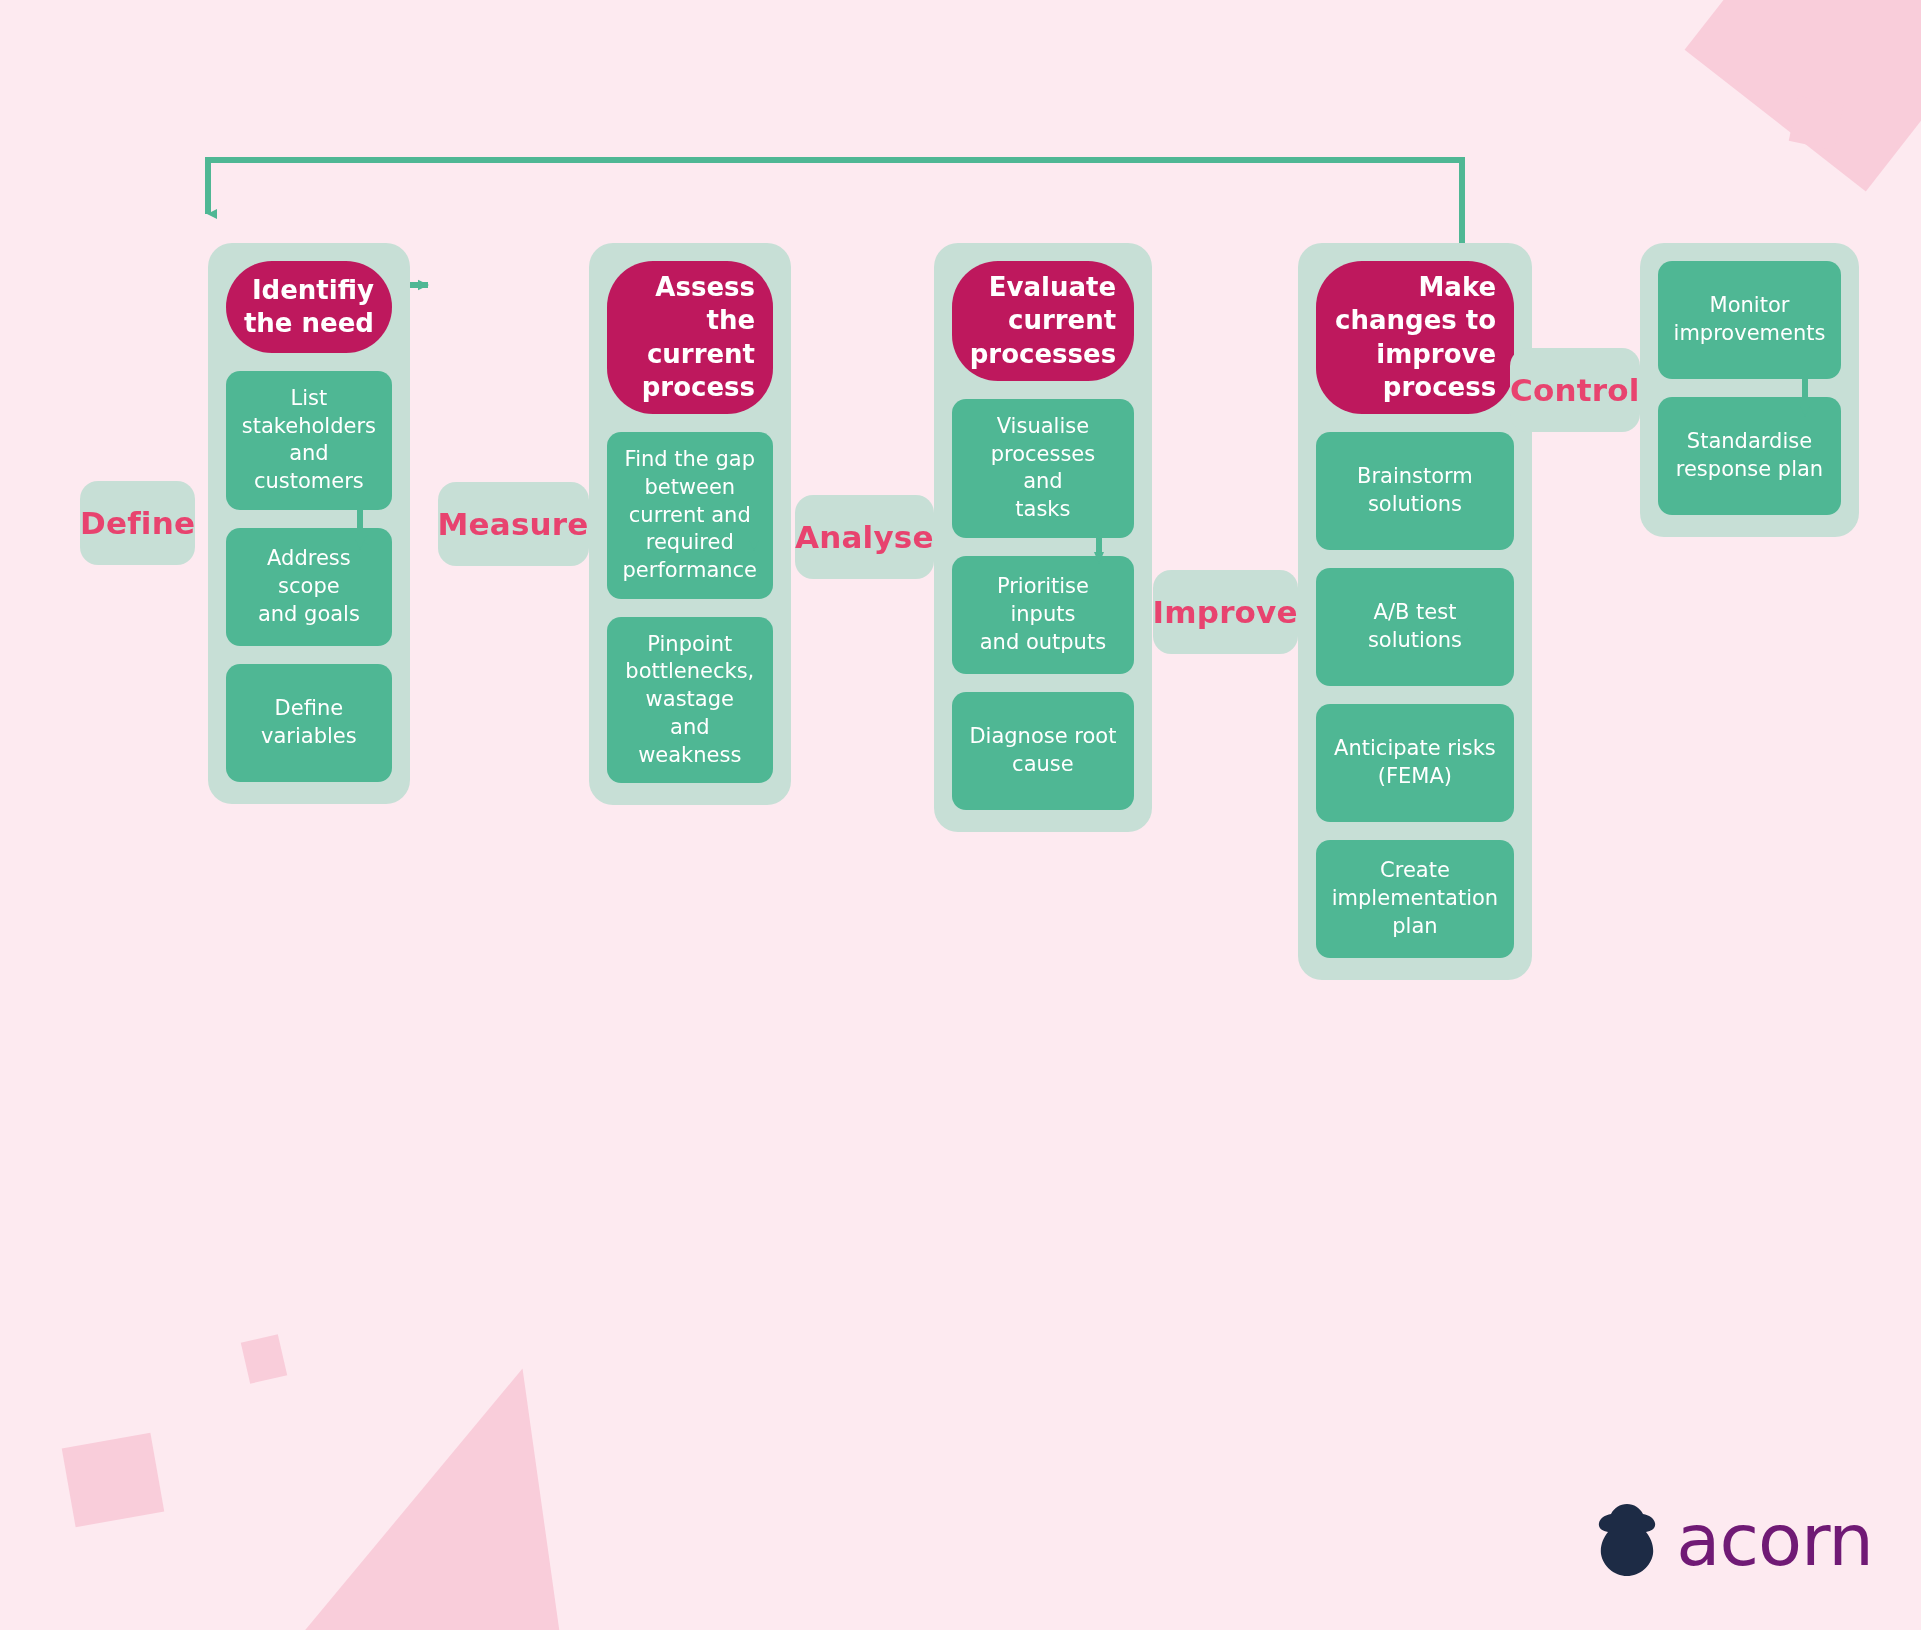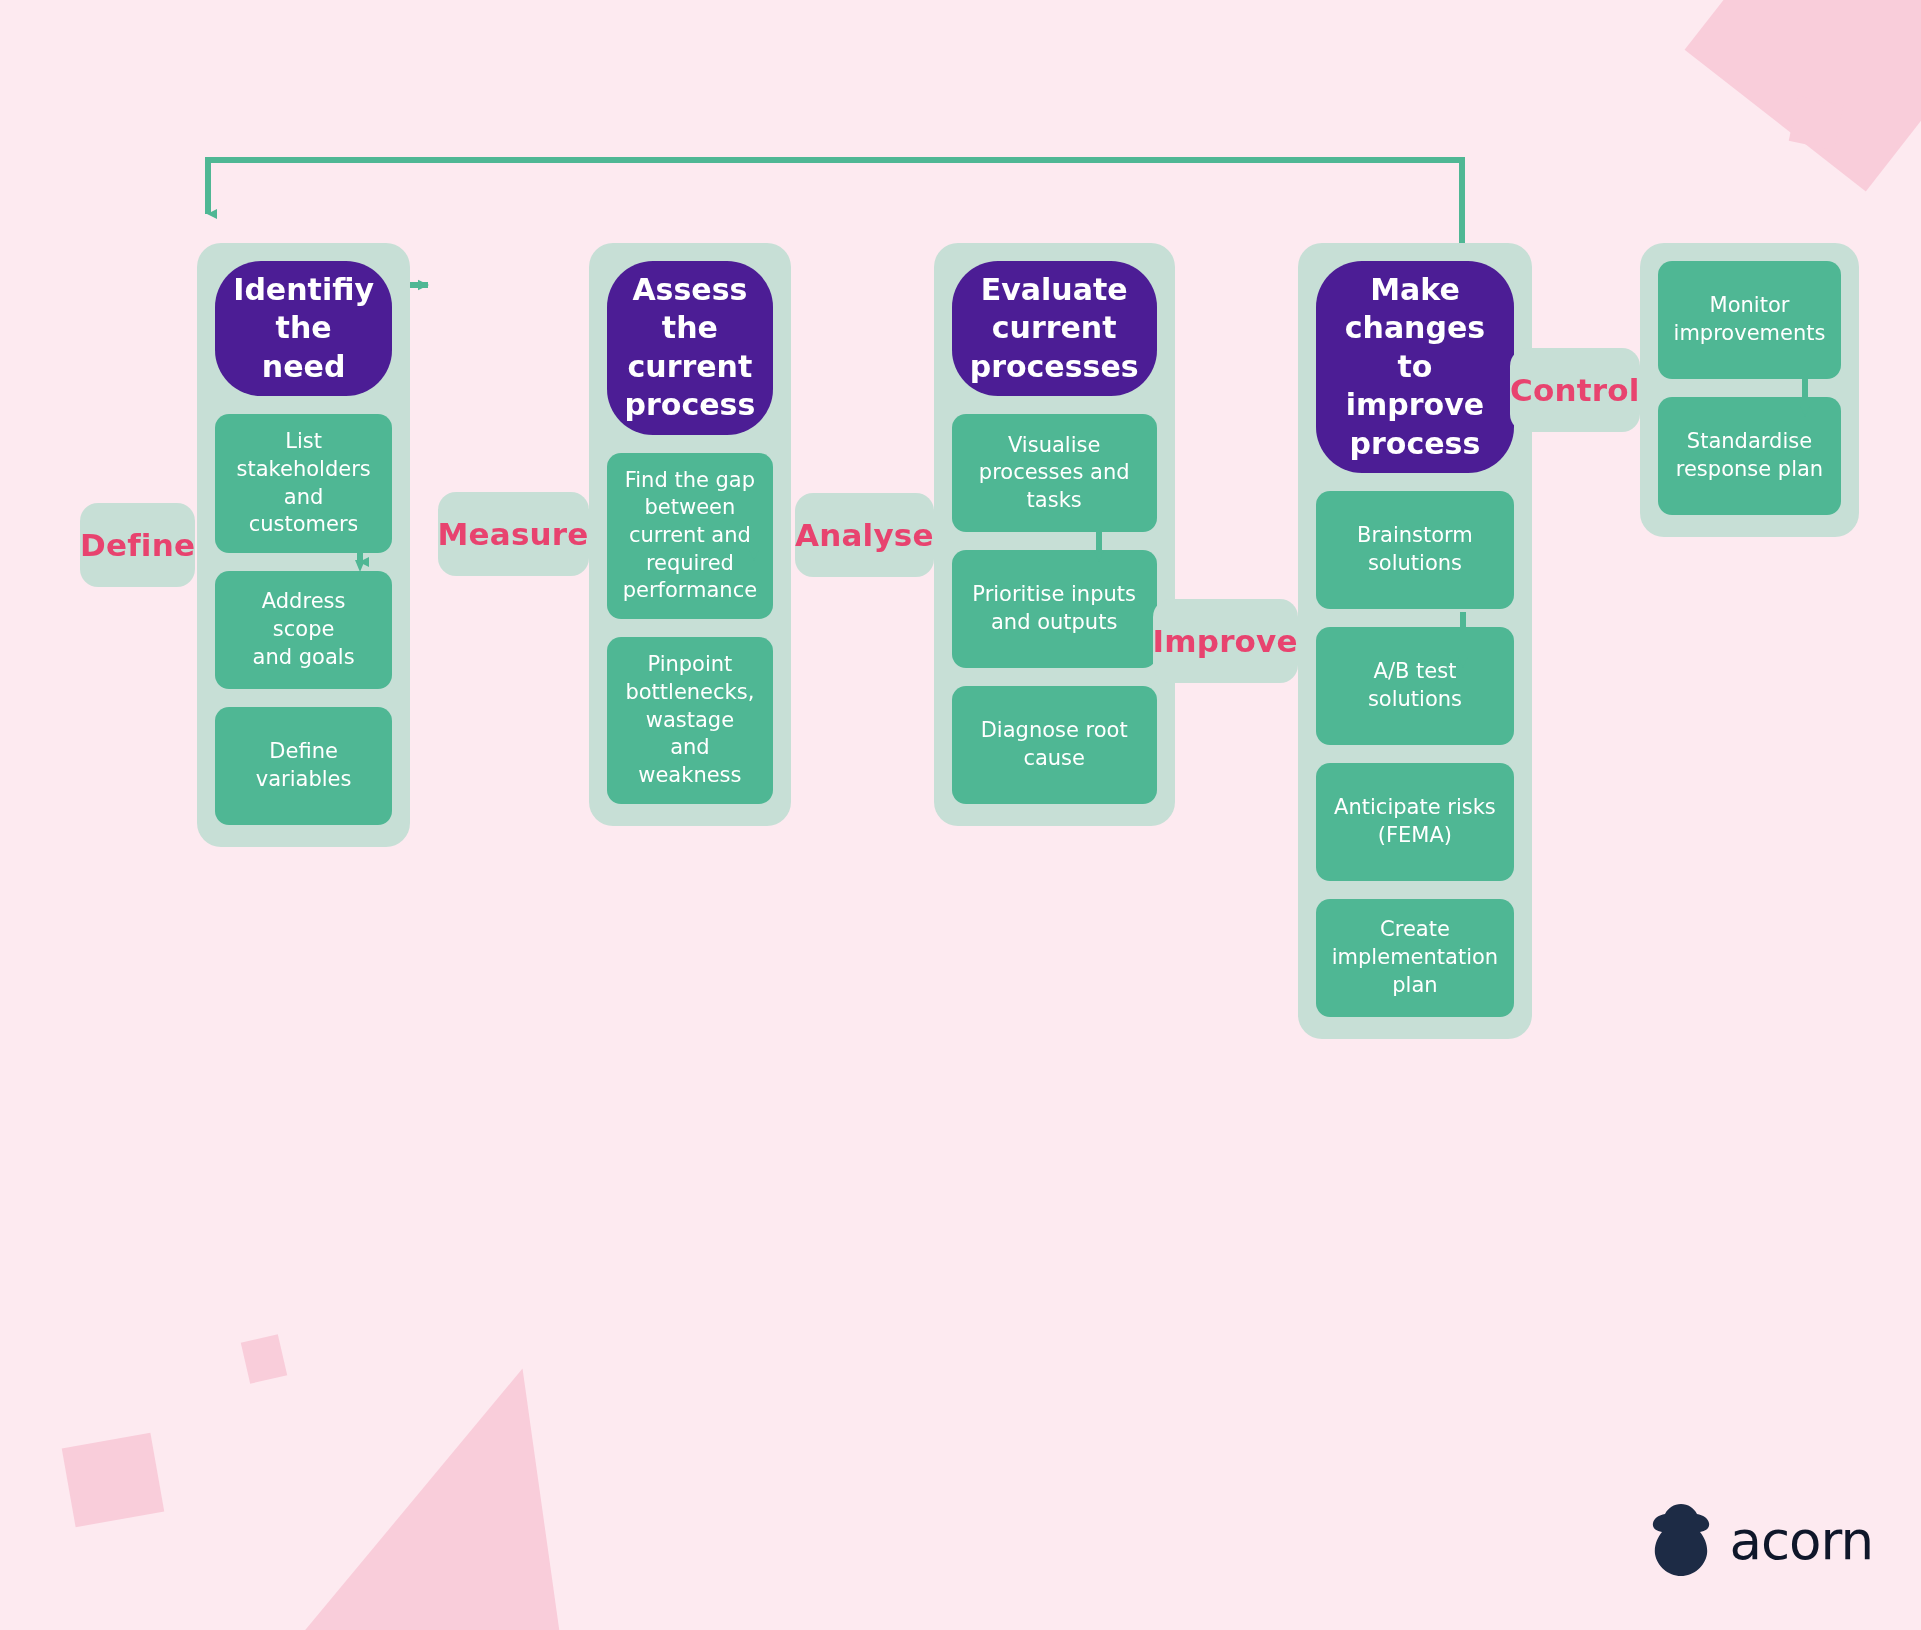--- a/index.html
+++ b/index.html
@@ -112,29 +112,29 @@
     display: flex;
     flex-direction: column;
     align-items: center;
     gap: 18px;
   }
 
   
   .capsule {
     width: 100%;
     min-height: 92px;
-    background: #4c1d95;
+    background: #be185d;
     border-radius: 46px;
     display: flex;
     align-items: center;
     justify-content: center;
-    text-align: center;
+    text-align: right;
     color: #ffffff;
     font-weight: bold;
-    font-size: 30px;
+    font-size: 26px;
     line-height: 1.28;
     padding: 10px 18px;
   }
 
   
   .item {
     width: 100%;
     min-height: 118px;
     background: #4fb794;
     border-radius: 14px;
@@ -162,22 +162,22 @@
   .logo {
     position: absolute;
     right: 48px;
     bottom: 52px;
     display: flex;
     align-items: center;
     gap: 18px;
   }
   .logo-mark { display: block; }
   .logo-text {
-    color: #0f172a;
-    font-size: 53px;
+    color: #701a75;
+    font-size: 72px;
     font-family: "DejaVu Sans", sans-serif;
     letter-spacing: -1px;
     line-height: 1;
   }
 </style>
 </head>
 <body>
 
 <div class="deco deco-tr-big"></div>
 <div class="deco deco-tr-small"></div>

